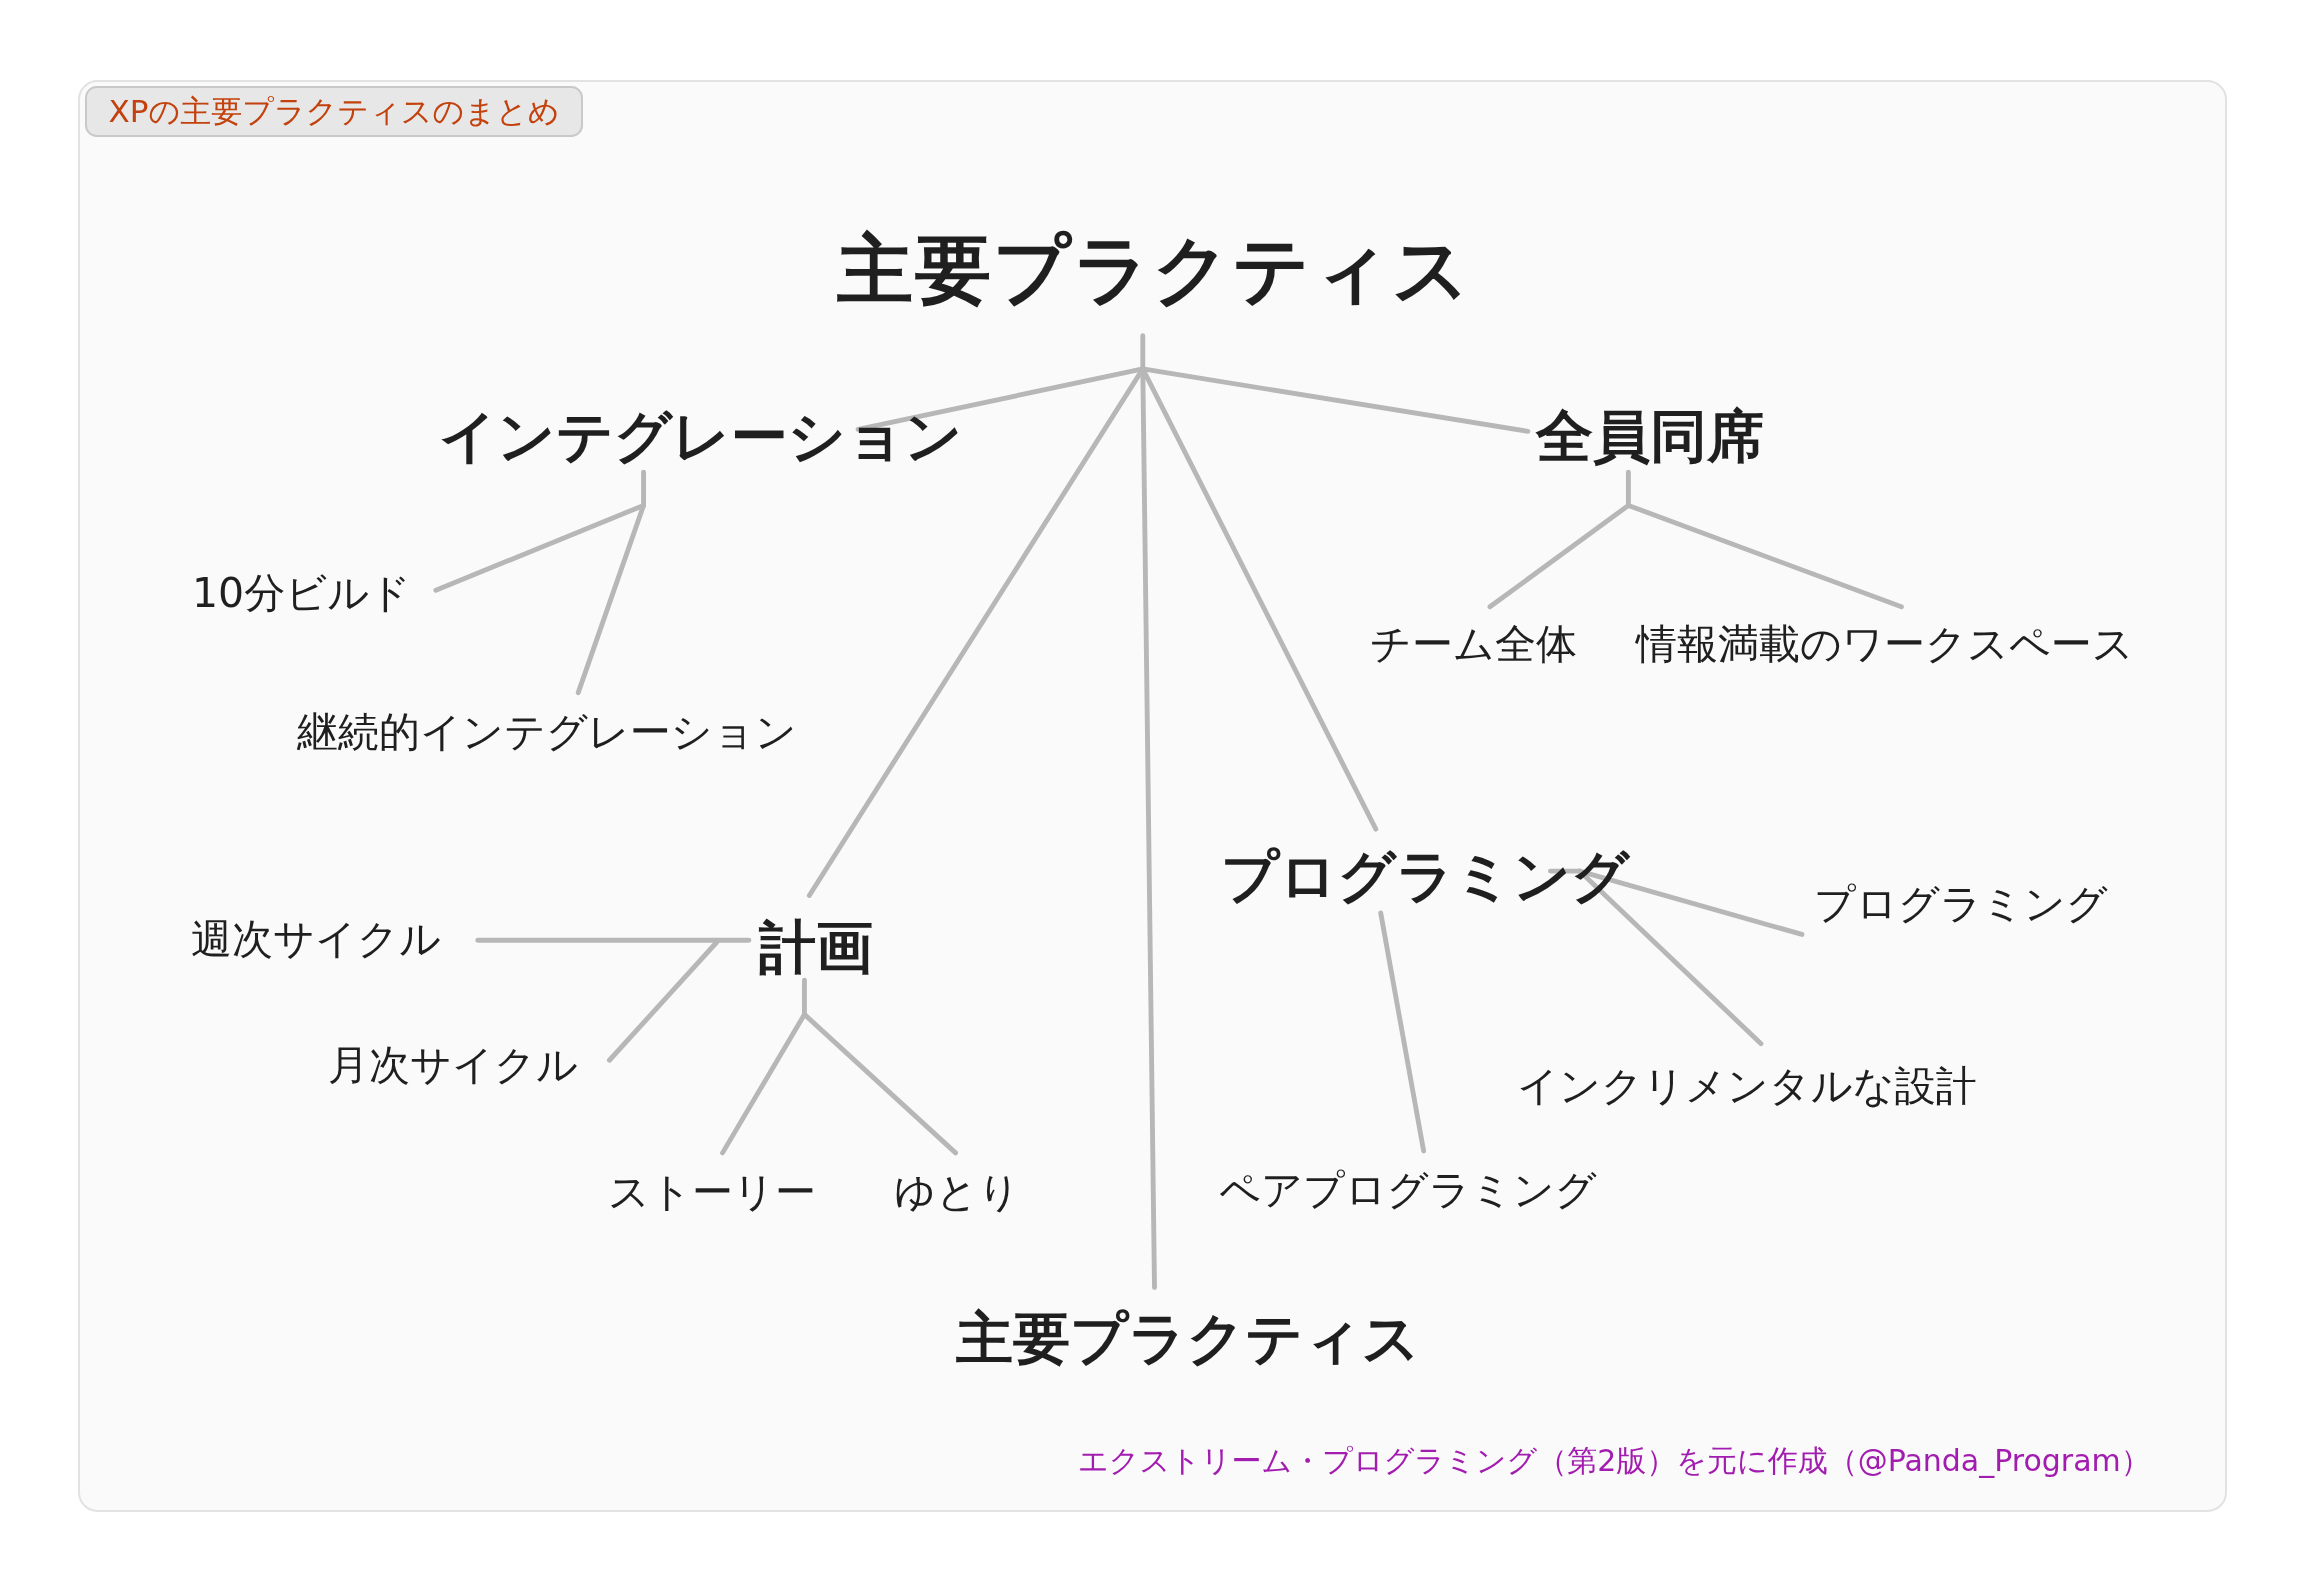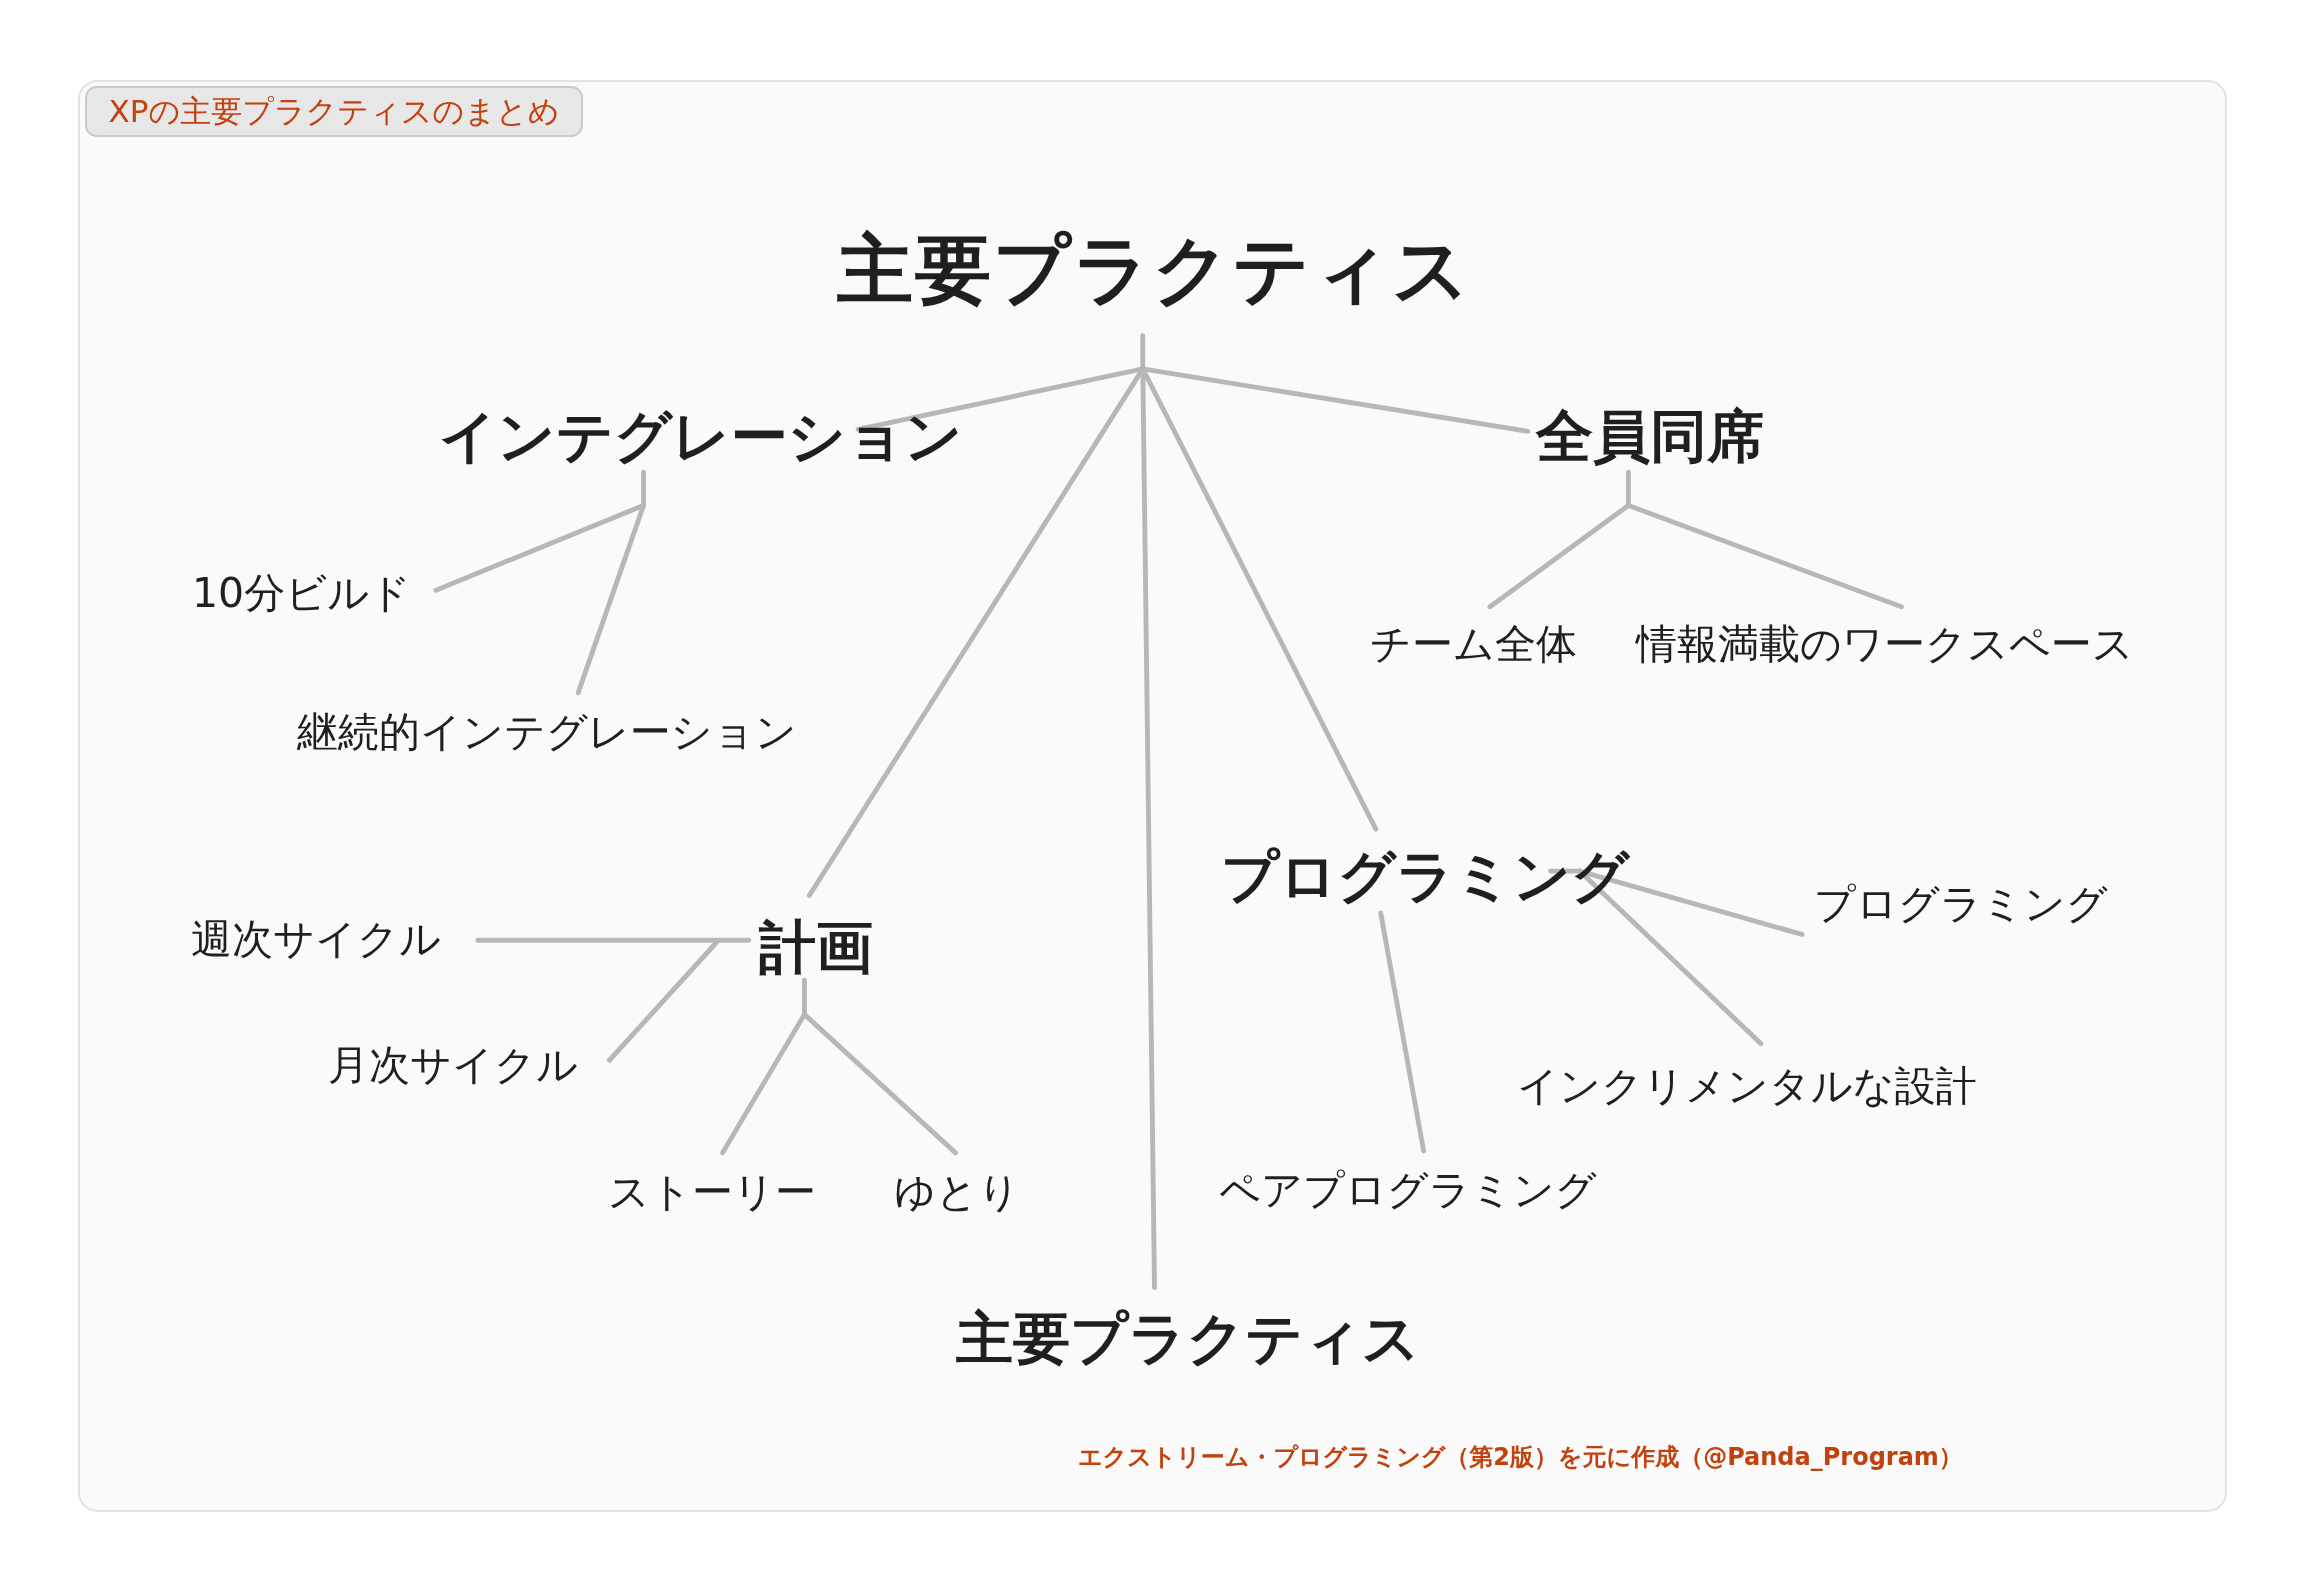--- a/index.html
+++ b/index.html
@@ -10,21 +10,21 @@
   .chip { position:absolute; left:85px; top:86px; height:51px; padding:0 21.5px;
           background:#e7e7e7; border:2px solid #c9c9c9; border-radius:11.7px; box-sizing:border-box;
           display:flex; align-items:center; font-size:31px; color:#c2410c; white-space:nowrap; }
   svg.edges { position:absolute; left:0; top:0; width:2309px; height:1592px; }
   svg.edges line, svg.edges polyline { stroke:#b7b7b7; stroke-width:5; stroke-linecap:round; fill:none; }
   .node { position:absolute; white-space:nowrap; line-height:1; }
   .root { font-size:76px; font-weight:bold; letter-spacing:2px; }
   .branch { font-size:57px; font-weight:bold; }
   .leaf { font-size:41px; font-weight:normal; }
   .leaf.multiline { line-height:68px; }
-  .footer { position:absolute; left:1078px; top:1441px; font-size:24px; color:#c2410c; white-space:nowrap;font-weight:bold; }
+  .footer { position:absolute; left:1078px; top:1441px; font-size:30px; color:#a21caf; white-space:nowrap; }
 </style>
 </head>
 <body>
 
 <div class="card"></div>
 <div class="chip">
   <span>XPの主要プラクティスのまとめ</span>
 </div>
 
 <svg class="edges" viewBox="0 0 2368 1632">

